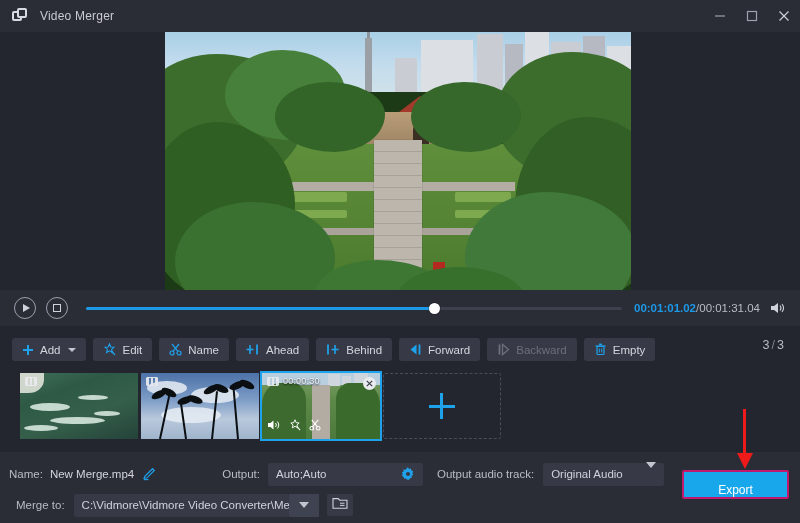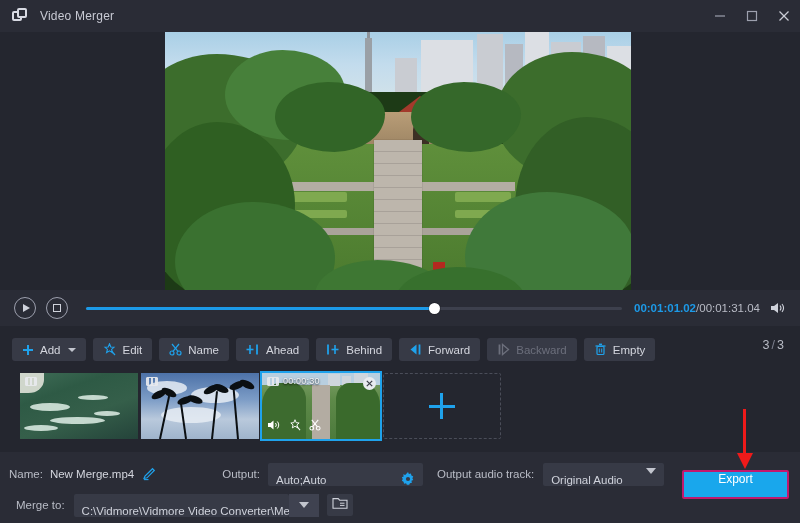--- a/index.html
+++ b/index.html
@@ -211,33 +211,33 @@
 
   
   .bottom{
     position:absolute; left:0; top:452px; width:800px; height:71px;
     background:#2a2c36;
   }
   .row1{ position:absolute; left:0; top:10px; width:800px; height:24px; display:flex; align-items:center; }
   .row2{ position:absolute; left:0; top:41px; width:800px; height:24px; display:flex; align-items:center; }
   .lbl{ color:#b9bcc6; font-size:11.5px; white-space:nowrap; }
   .field{
-    background:#373a46; border-radius:2px; height:23px; display:flex; align-items:flex-end;
+    background:#373a46; border-radius:2px; height:23px; display:flex; align-items:center;
     padding:0 8px; color:#cfd2db; font-size:11.5px; white-space:nowrap;
   }
   .pen{ color:#1fa2ec; margin-left:8px; display:flex; align-items:center; }
   .gear{ margin-left:auto; color:#1fa2ec; display:flex; align-items:center; }
   .dd-caret{
     width:0;height:0;border-left:5px solid transparent;border-right:5px solid transparent;
     border-top:6px solid #c2c5ce;
   }
   .btn-export{
     position:absolute; left:682px; top:470px; width:107px; height:29px;
     background:#19a7ec; border:2px solid #c2186e; border-radius:2px;
-    color:#ffffff; font-size:12px; display:flex; align-items:flex-start; justify-content:center;
+    color:#ffffff; font-size:12px; display:flex; align-items:flex-end; justify-content:center;
   }
   .arrow{
     position:absolute; left:737px; top:409px; width:16px; height:60px;
   }
   .arrow .shaft{ position:absolute; left:6px; top:0; width:3px; height:47px; background:#ef1a1a; }
   .arrow .head{
     position:absolute; left:0px; top:44px; width:16px; height:16px; background:#ef1a1a;
     clip-path:polygon(0 0,100% 0,50% 100%);
   }
   .folderbtn{

